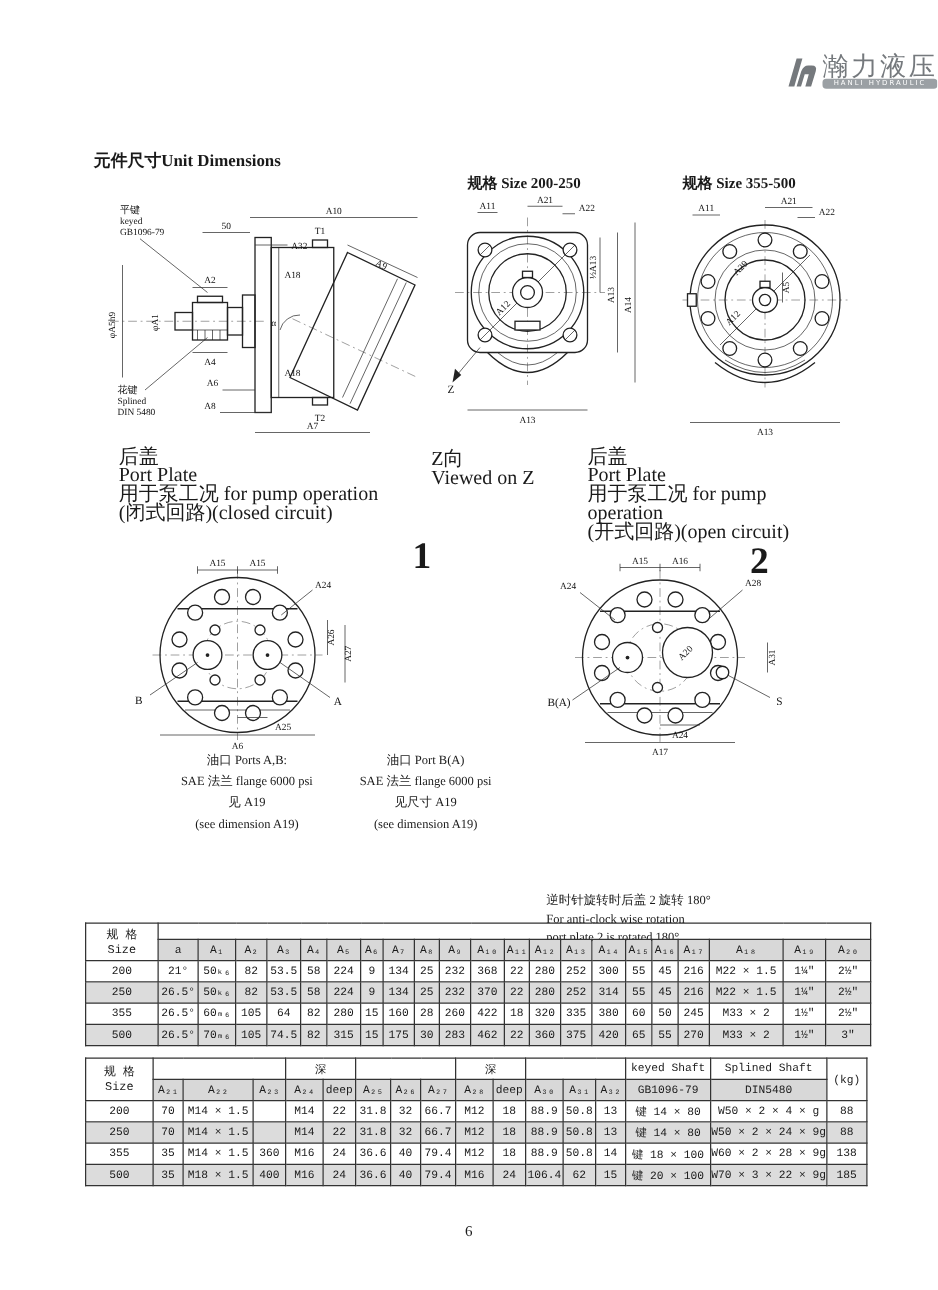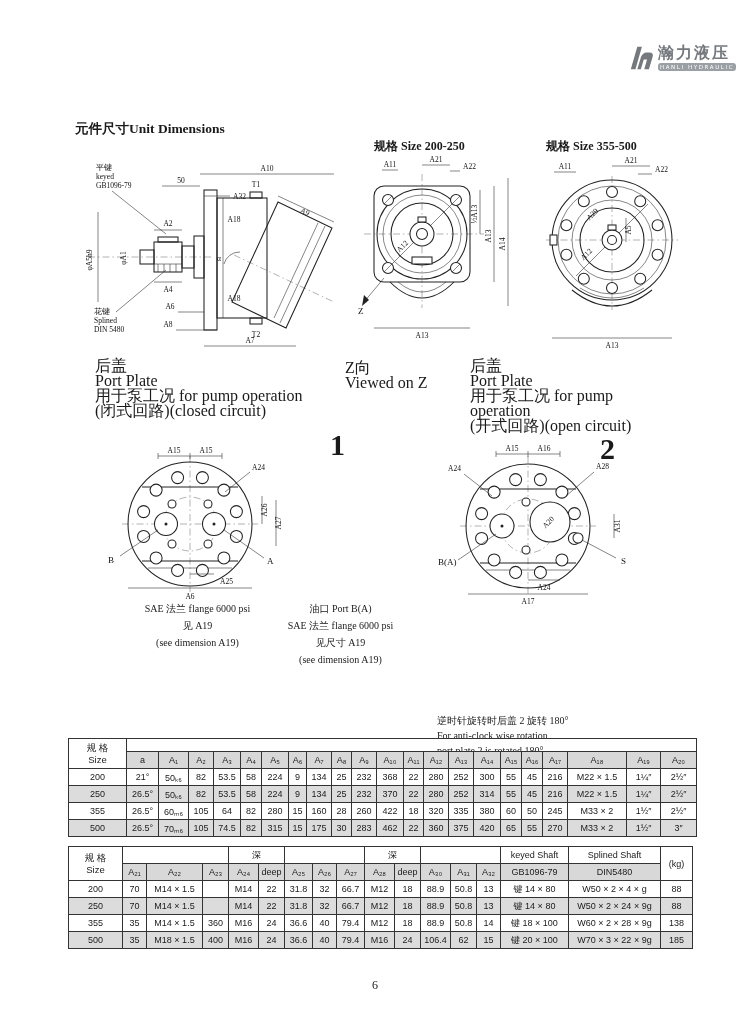--- a/index.html
+++ b/index.html
@@ -1,21 +1,21 @@
 <!DOCTYPE html>
 <html><head>
 <meta charset="utf-8">
 <style>
   html,body{margin:0;padding:0;background:#fff;}
   .page{position:relative;width:750px;height:1032px;background:#fff;overflow:hidden;
         font-family:"Liberation Serif","DejaVu Serif",serif;color:#1a1a1a;}
   .abs{position:absolute;}
   
   .logo{position:absolute;left:628px;top:44px;display:flex;align-items:flex-start;gap:4px;}
-  .logo-cn{font-family:"DejaVu Sans",sans-serif;font-weight:bold;font-size:16px;color:#75797d;letter-spacing:2px;line-height:18px;}
+  .logo-cn{font-family:"DejaVu Sans",sans-serif;font-weight:normal;font-size:21px;color:#75797d;letter-spacing:2px;line-height:18px;}
   .logo-bar{margin-top:1px;background:#9ba0a4;border-radius:3px;color:#fff;font-family:"DejaVu Sans",sans-serif;
             font-size:5.5px;letter-spacing:1.6px;text-align:center;padding:1px 2px;}
   
   .title{position:absolute;left:75px;top:120px;font-size:13.5px;font-weight:bold;}
   .dtitle{position:absolute;font-size:12px;font-weight:600;}
   
   .cap{position:absolute;text-align:left;font-size:16px;line-height:15px;}
   .note{position:absolute;text-align:center;font-size:10px;line-height:17px;}
   .note-left{position:absolute;text-align:left;font-size:10px;line-height:15px;margin-top:28px;}
   .bignum{position:absolute;font-size:30px;font-weight:bold;}
@@ -24,21 +24,21 @@
   svg{overflow:visible;}
   svg text{font-size:7.5px;fill:#111;font-family:"Liberation Serif","DejaVu Serif",serif;}
   svg text.zh{font-size:8px;}
   .o{fill:none;stroke:#222;stroke-width:1.05;}
   .of{fill:#fff;stroke:#222;stroke-width:1.05;}
   .t{fill:none;stroke:#222;stroke-width:.55;}
   .cl{fill:none;stroke:#666;stroke-width:.5;stroke-dasharray:7 3 1.5 3;}
   .dim line,.dim path{stroke:#333;stroke-width:.6;fill:none;}
   
   table{position:absolute;border-collapse:collapse;table-layout:fixed;
-        font-family:Liberation Sans, sans-serif;font-size:9px;border:1.5px solid #222;}
+        font-family:Liberation Mono, monospace;font-size:9px;border:1.5px solid #222;}
   td{border:1px solid #333;text-align:center;padding:0;height:16px;overflow:hidden;white-space:nowrap;}
   tr.colhead td{background:#d8d8d8;}
   tr.alt td{background:#dcdcdc;}
   td.corner{font-size:9.5px;line-height:12px;}
   td.spacer{height:12px;}
 </style>
 </head>
 <body>
 
 <div class="page">
@@ -332,20 +332,21 @@
     <text x="172" y="31">A28</text>
     <text x="126" y="86" text-anchor="middle" transform="rotate(-45 126 86)">A20</text>
     <text x="196" y="88" text-anchor="middle" transform="rotate(-90 196 88)">A31</text>
     <text x="14" y="127" style="font-size:9px">B(A)</text>
     <text x="197" y="126" style="font-size:9px">S</text>
     <text x="120" y="152" text-anchor="middle">A24</text>
     <text x="104" y="166" text-anchor="middle">A17</text>
   </svg>
 
   <div class="note" style="left:100px;top:600px;width:195px;">
+    <div>油口 Ports A,B:</div>
     <div>SAE 法兰 flange 6000 psi</div>
     <div>见 A19</div>
     <div>(see dimension A19)</div>
   </div>
   <div class="note" style="left:258px;top:600px;width:165px;">
     <div>油口 Port B(A)</div>
     <div>SAE 法兰 flange 6000 psi</div>
     <div>见尺寸 A19</div>
     <div>(see dimension A19)</div>
   </div>

